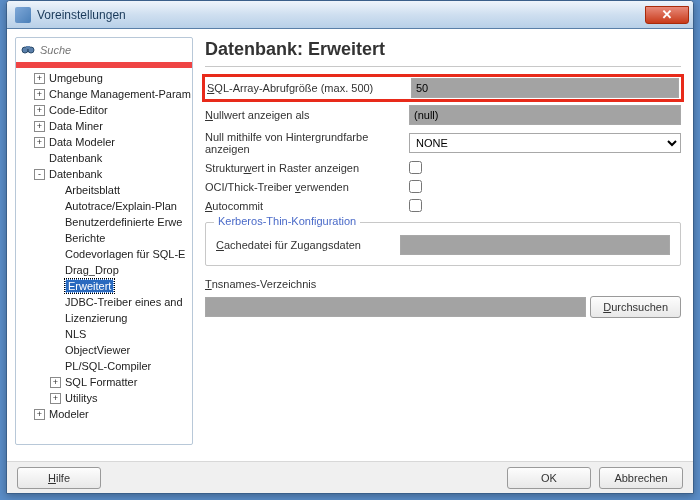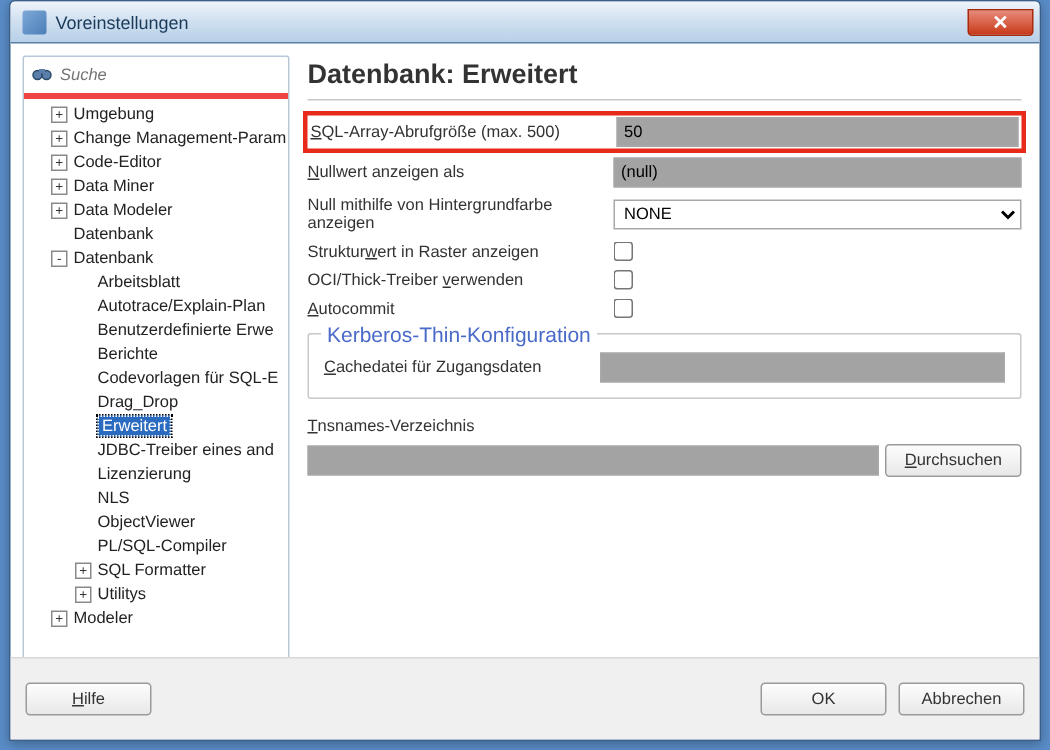--- a/index.html
+++ b/index.html
@@ -6,21 +6,21 @@
 body { background: #5a8dc8; width: 700px; height: 500px; overflow: hidden; position: relative; }
 .window { position: absolute; left: 6px; top: 0; width: 688px; height: 494px; background: #fff; border: 1px solid #3a5f8a; border-radius: 4px 4px 0 0; overflow: hidden; box-shadow: 0 2px 8px rgba(0,0,0,0.3); }
 .titlebar { height: 28px; background: linear-gradient(180deg,#eef4fb 0%,#cfdff0 50%,#b8d0e8 100%); display: flex; align-items: center; padding: 0 4px 0 8px; border-bottom: 1px solid #5a7fa8; }
 .titlebar .icon { width: 16px; height: 16px; background: linear-gradient(135deg,#7fa8d8,#4a7fb8); border-radius: 2px; margin-right: 6px; }
 .titlebar .title { flex: 1; color: #1a3a5a; font-size: 12px; }
 .winbtns { display: flex; gap: 0; }
 .winbtn { width: 32px; height: 18px; background: linear-gradient(180deg,#e8eef6,#c8d8ea); border: 1px solid #8aa8c8; border-radius: 0 0 3px 3px; margin-left: -1px; display: flex; align-items: center; justify-content: center; font-size: 11px; color: #33506d; cursor: default; }
 .winbtn.close { background: linear-gradient(180deg,#e88a7a,#c83a1a); color: #fff; width: 44px; border-color: #a82a0a; font-weight: bold; font-size: 13px; }
 .content { display: flex; height: calc(100% - 28px - 40px); padding: 8px; gap: 8px; }
 .sidebar { width: 178px; display: flex; flex-direction: column; border: 1px solid #b8c8d8; border-radius: 2px; background: #fff; }
-.search { display: flex; align-items: center; padding: 4px; border-bottom: 4px solid #ef4444; }
+.search { display: flex; align-items: center; padding: 4px; border-bottom: 6px solid #ef4444; }
 .search-icon { width: 16px; height: 16px; display: inline-block; margin-right: 4px; }
 .search-icon svg { width:16px; height:16px; }
 .search input { flex: 1; border: none; outline: none; font-style: italic; color: #888; font-size: 11px; }
 .tree { flex: 1; overflow: auto; padding: 2px 0; }
 .tree::-webkit-scrollbar { width: 16px; height: 16px; }
 .tree::-webkit-scrollbar-track { background: #f0f0f0; border: 1px solid #d8d8d8; }
 .tree::-webkit-scrollbar-thumb { background: linear-gradient(90deg,#e8eef6,#b8c8da); border: 1px solid #8aa8c8; border-radius: 2px; }
 .tree-item { display: flex; align-items: center; height: 16px; padding-left: 4px; white-space: nowrap; cursor: default; color: #222; }
 .tree-item .exp { width: 11px; height: 11px; border: 1px solid #8a8a8a; background: #fff; display: flex; align-items: center; justify-content: center; font-size: 9px; line-height: 1; margin-right: 4px; color: #333; flex-shrink: 0; }
 .tree-item .noexp { width: 11px; height: 11px; margin-right: 4px; flex-shrink: 0; }
@@ -30,22 +30,22 @@
 .main { flex: 1; display: flex; flex-direction: column; padding: 0 4px; overflow: hidden; }
 .page-title { font-weight: bold; font-size: 18px; color: #333; padding: 2px 0 6px 0; border-bottom: 1px solid #c8c8c8; margin-bottom: 10px; }
 .form { display: flex; flex-direction: column; gap: 6px; }
 .row { display: flex; align-items: center; gap: 4px; }
 .row label { width: 200px; color: #333; }
 .und { text-decoration: underline; }
 .row input[type="text"] { flex: 1; border: 1px solid #a8a8a8; padding: 2px 4px; height: 20px; background: #a3a3a3; }
 .row select { flex: 1; border: 1px solid #a8a8a8; padding: 1px 2px; height: 20px; background: #fff; }
 .row input[type="checkbox"] { width: 13px; height: 13px; }
 .group { border: 1px solid #c8c8c8; border-radius: 2px; padding: 12px 10px 10px; margin-top: 4px; position: relative; }
-.group-title { position: absolute; top: -8px; left: 8px; background: #fff; padding: 0 4px; color: #4a6ac8; font-size: 14px; }
-.footer { position: absolute; left: 0; right: 0; bottom: 0; height: 55px; background: #f0f0f0; border-top: 1px solid #d8d8d8; display: flex; align-items: center; padding: 0 10px; gap: 8px; }
+.group-title { position: absolute; top: -8px; left: 8px; background: #fff; padding: 0 4px; color: #4a6ac8; font-size: 11px; }
+.footer { position: absolute; left: 0; right: 0; bottom: 0; height: 32px; background: #f0f0f0; border-top: 1px solid #d8d8d8; display: flex; align-items: center; padding: 0 10px; gap: 8px; }
 .footer .spacer { flex: 1; }
 .btn { min-width: 84px; height: 22px; background: linear-gradient(180deg,#fdfdfd,#e8e8e8); border: 1px solid #9a9a9a; border-radius: 3px; padding: 0 12px; cursor: default; color: #333; }
 .highlight-row { outline: 3px solid #e82a1a; padding: 1px 2px; }
 </style>
 </head>
 <body>
 
 <div class="window">
   <div class="titlebar">
     <span class="icon"></span>

